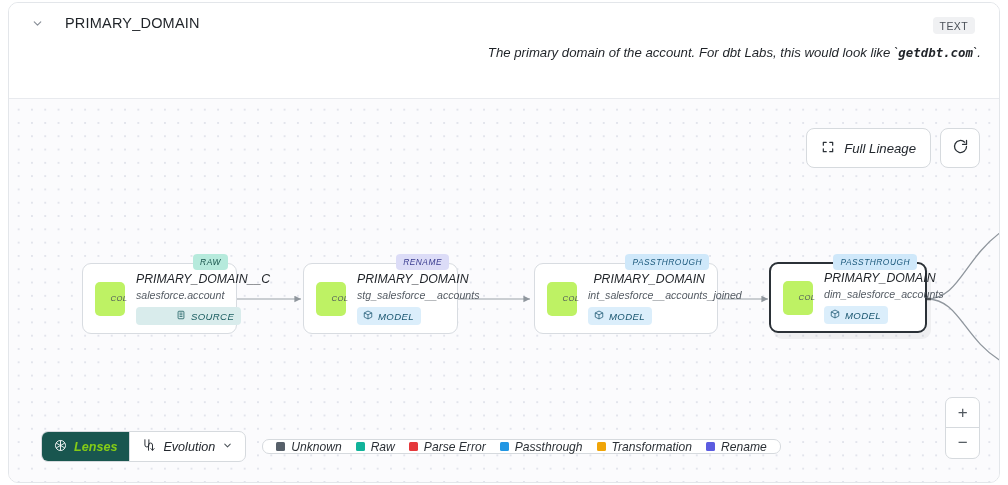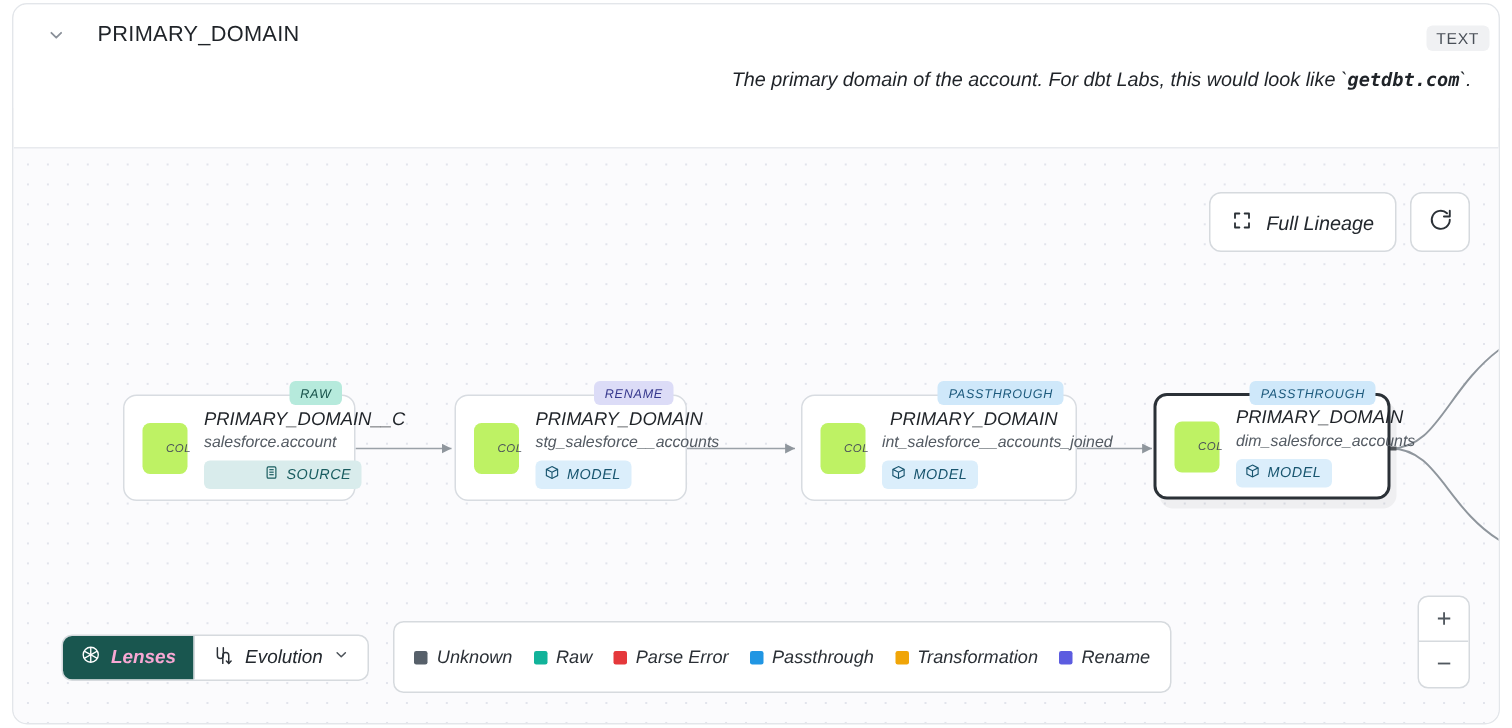--- a/index.html
+++ b/index.html
@@ -45,21 +45,21 @@
   }
   .chevron svg { display:block; }
   .col-title {
     font-size: 14.5px;
     color: #1f2328;
     letter-spacing: .2px;
     margin-left: 10px;
   }
   .text-badge {
     position: absolute;
-    right: 6px;
+    right: 24px;
     top: 14px;
     background: #f0f1f3;
     color: #4a5058;
     font-size: 10.5px;
     letter-spacing: .4px;
     padding: 2.5px 7px;
     border-radius: 4px;
   }
   .desc {
     margin-top: 13px;
@@ -248,30 +248,30 @@
     display: flex;
     align-items: center;
     gap: 7px;
     padding: 0 12px;
     font-size: 12.6px;
     color: #23282e;
     cursor: pointer;
   }
   .seg-item.active {
     background: #19564f;
-    color: #f9a8d4;
+    color: #84cc16;
     font-weight: bold;
   }
   .seg-item + .seg-item { border-left: 1px solid #d6dade; }
 
   .legend {
     display: flex;
     align-items: center;
     gap: 14px;
-    height: 48px;
+    height: 15px;
     padding: 0 13px;
     border: 1px solid #d6dade;
     border-radius: 7px;
     background: #fff;
   }
   .legend-item {
     display: flex;
     align-items: center;
     gap: 6px;
     font-size: 12.1px;

